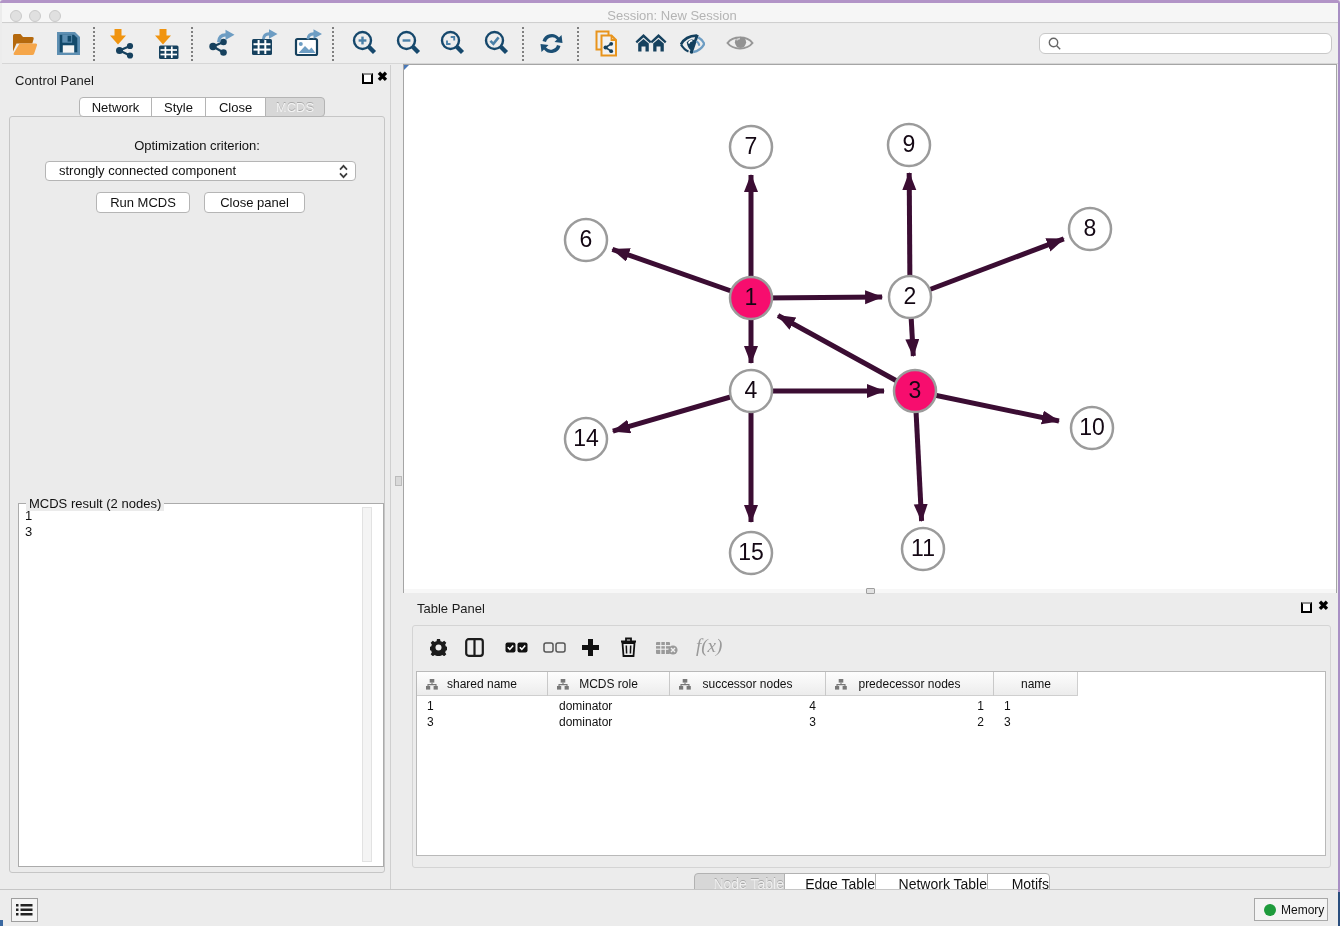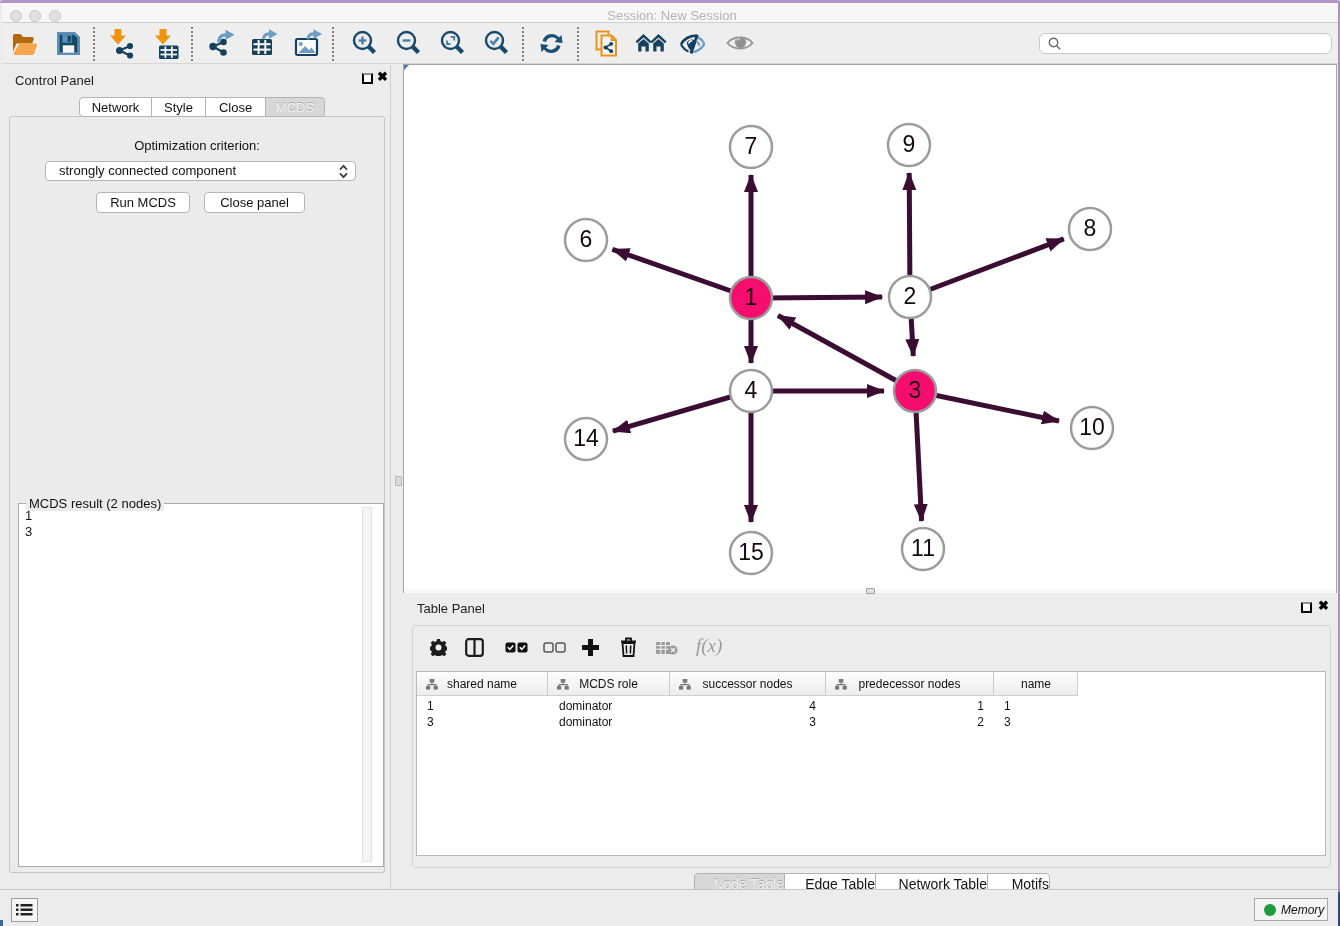--- a/index.html
+++ b/index.html
@@ -58,21 +58,21 @@
 #tp-header { left:0; top:0; width:661px; height:24px; background:linear-gradient(#fdfdfd,#ececec); border-bottom:1px solid #cfcfcf; border-right:1px solid #cfcfcf; }
 .th { position:absolute; top:0; height:24px; border-right:1px solid #c9c9c9; font-size:12px; color:#111; text-align:center; line-height:24px; }
 .hic { position:absolute; left:9px; top:7px; width:12px; height:11px; }
 .td { position:absolute; font-size:12px; color:#111; height:16px; line-height:16px; }
 #tp-tabs { left:291px; top:269px; height:21px; }
 .tptab { position:absolute; top:8px; height:21px; background:#fff; border:1px solid #b2b2b2; font-size:14px; color:#111; text-align:right; line-height:20px; }
 
 
 #statusbar { left:0; top:889px; width:1340px; height:37px; background:#ececec; border-top:1px solid #c6c6c6; }
 #sb-listbtn { left:11px; top:8px; width:27px; height:24px; background:#f4f4f4; border:1px solid #9e9e9e; }
-#sb-mem { left:1254px; top:8px; width:74px; height:23px; background:#f4f4f4; border:1px solid #a8a8a8; font-size:12px; color:#111;font-style:italic; }
+#sb-mem { left:1254px; top:8px; width:74px; height:23px; background:#f4f4f4; border:1px solid #a8a8a8; font-size:12px; color:#111; }
 #sb-mem-dot { position:absolute; left:9px; top:5px; width:12px; height:12px; border-radius:50%; background:#1e9b3c; }
 #sb-mem-text { position:absolute; left:26px; top:4px; }
 </style>
 </head>
 <body>
 <div class="abs" id="frame-top"></div>
 <div class="abs" id="frame-right"></div>
 <div class="abs" id="frame-right-blue"></div>
 <div class="abs" id="corner-bl"></div>
 <div class="abs" id="scc-corner"></div>

